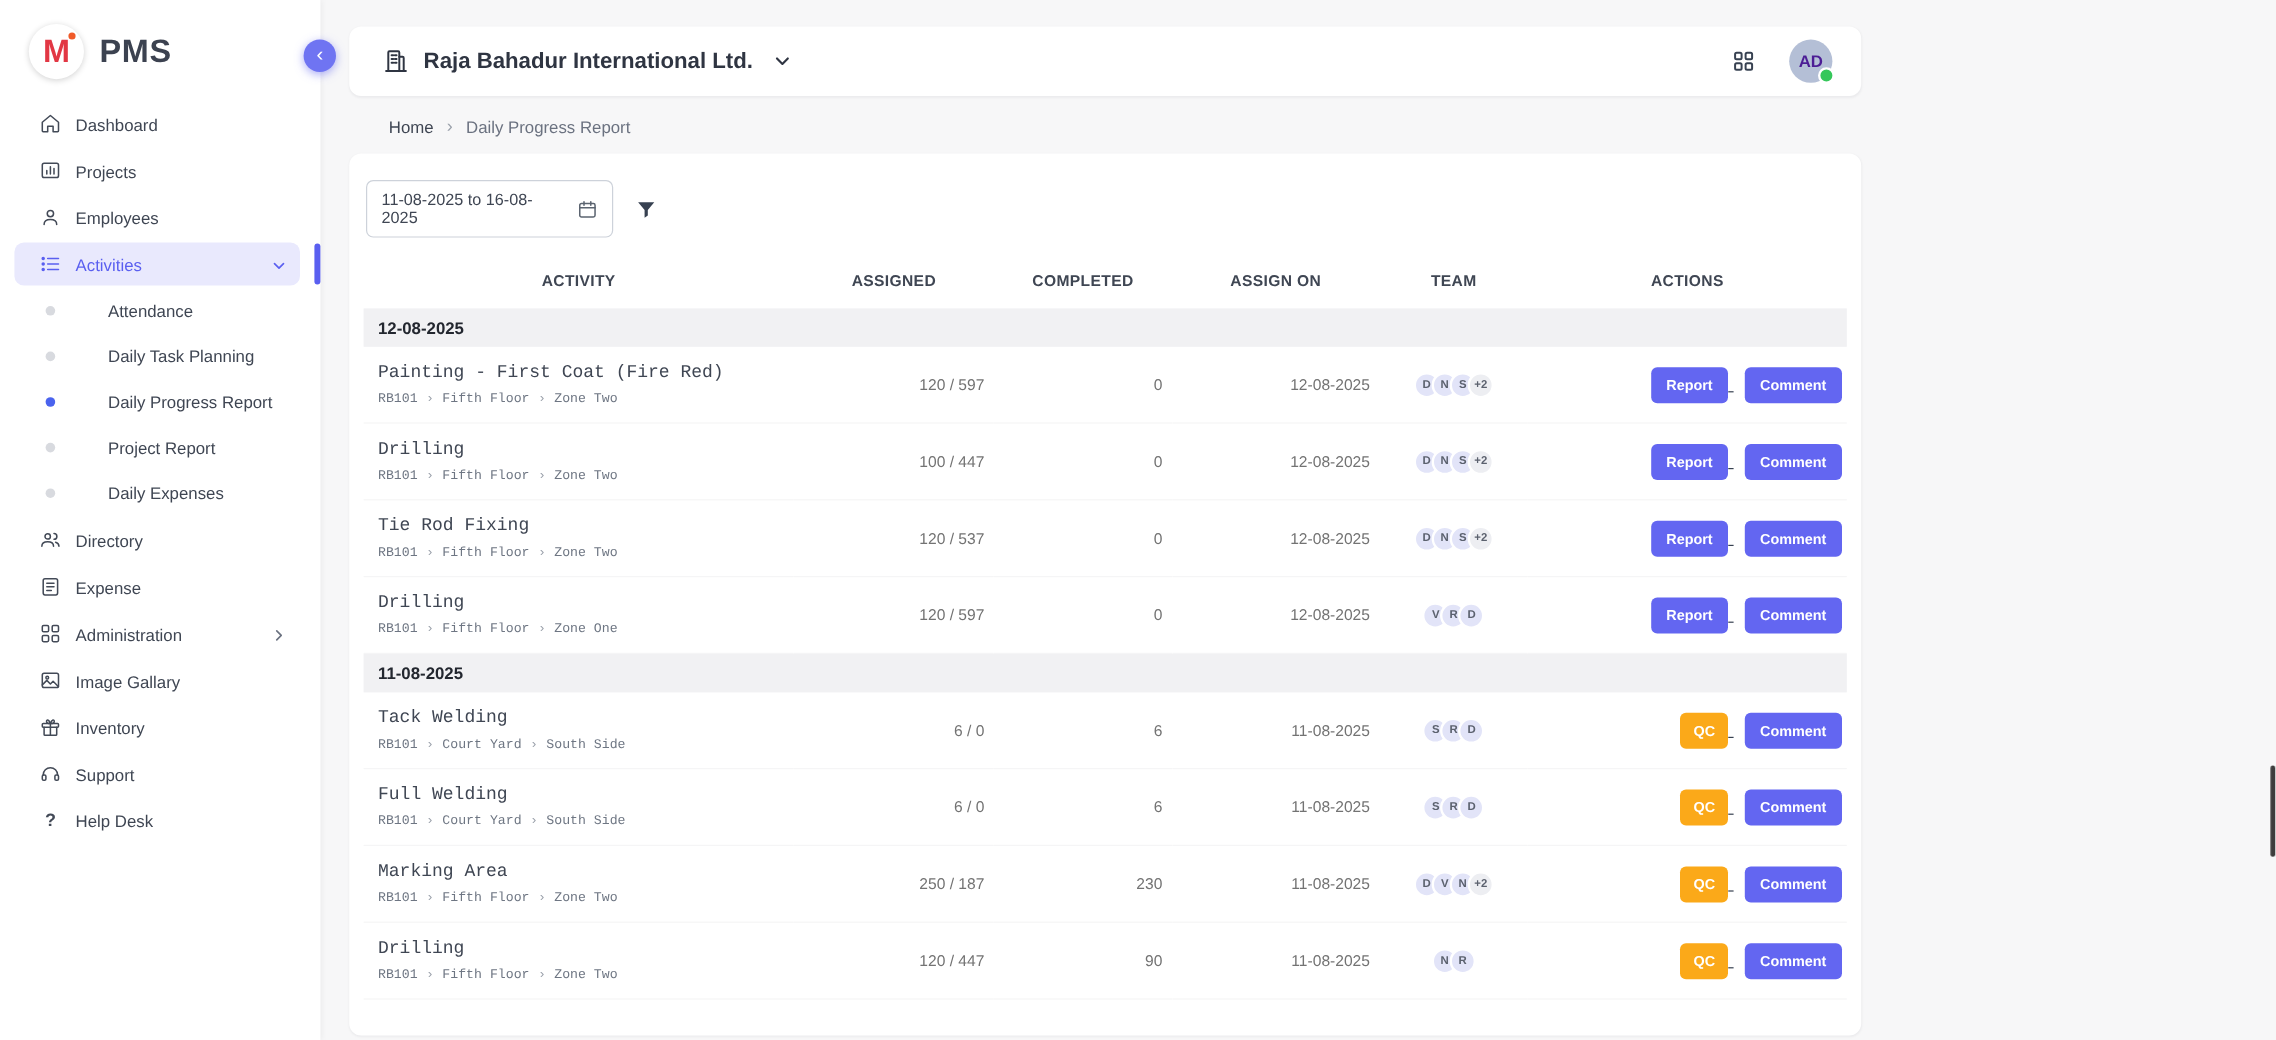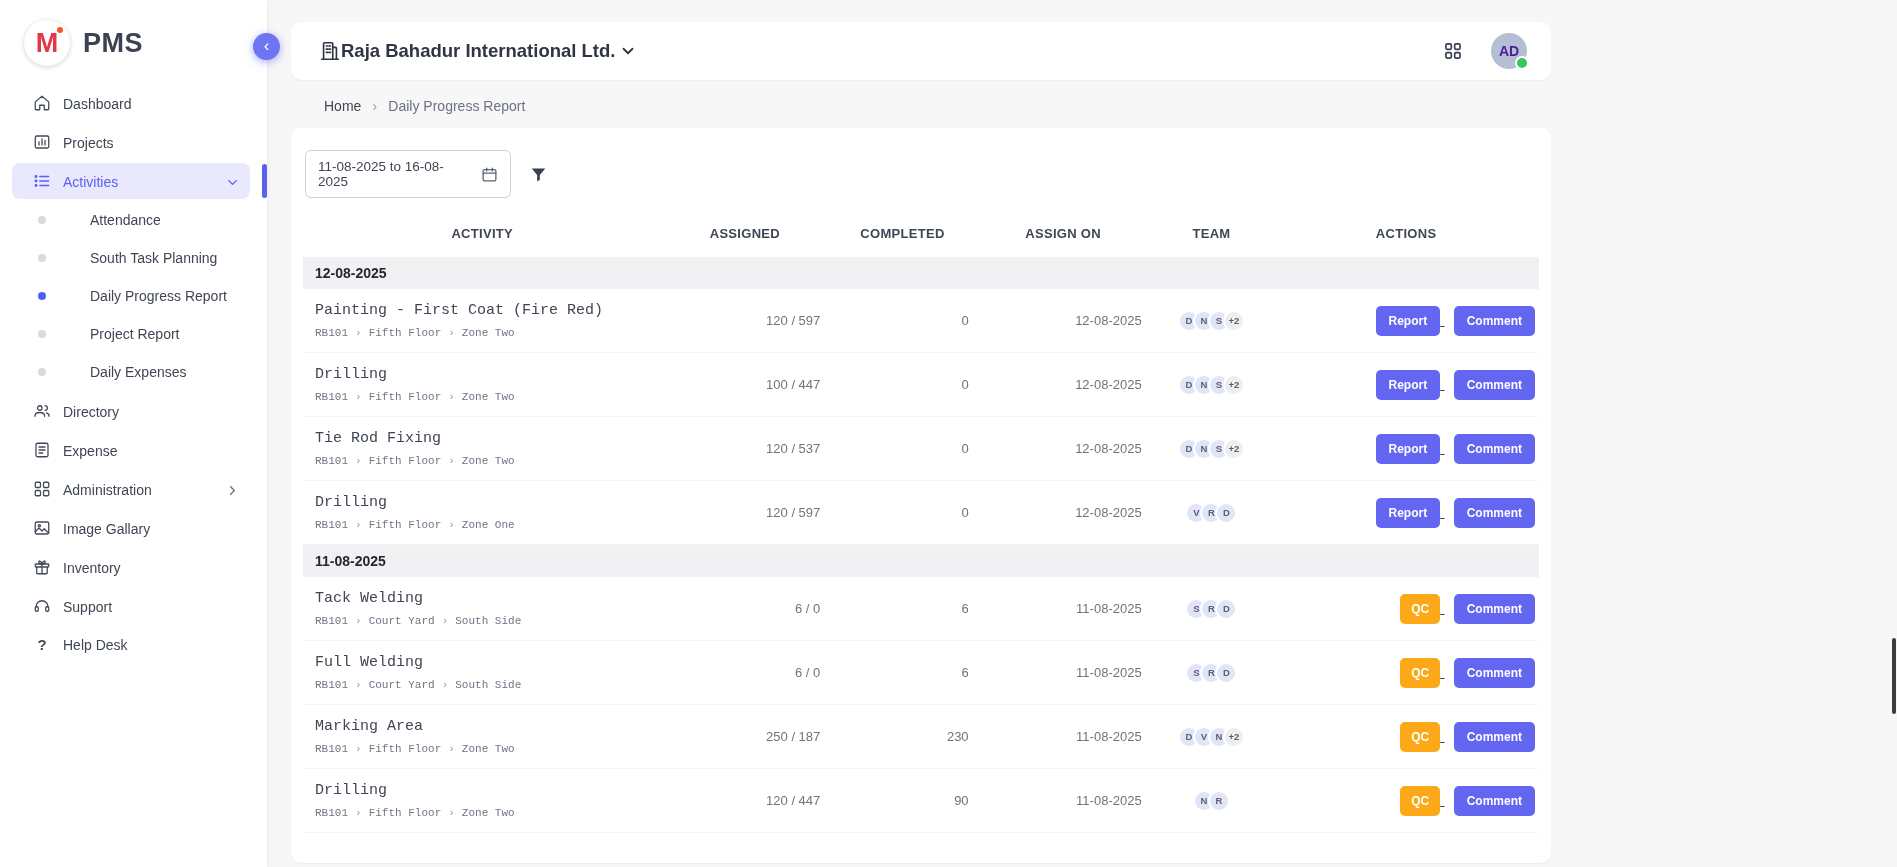--- a/index.html
+++ b/index.html
@@ -59,21 +59,21 @@
   }
 
   
   .main { margin-left: 267px; padding: 22px 24px; }
   .container { width: 1260px; }
 
   .topbar {
     background: #fff; border-radius: 10px; height: 58px; display: flex; align-items: center;
     padding: 0 24px 0 28px; box-shadow: 0 1px 2px rgba(16,24,40,.05);
   }
-  .company { display: flex; align-items: center; font-size: 18.5px; font-weight: 700; color: #2f3542; cursor: pointer; }
+  .company { display: flex; align-items: center; gap: 12px; font-size: 18.5px; font-weight: 700; color: #2f3542; cursor: pointer; }
   .company .bld { display: flex; color: #2f3542; }
   .company .cchev { display: flex; color: #2f3542; margin-left: 4px; }
   .topbar-right { margin-left: auto; display: flex; align-items: center; gap: 28px; }
   .apps-icon { display: flex; color: #374151; cursor: pointer; }
   .avatar {
     position: relative; width: 36px; height: 36px; border-radius: 50%;
     background: #b4bfd6; color: #4c1d95; font-weight: 700; font-size: 14px;
     display: flex; align-items: center; justify-content: center; cursor: pointer; text-align: center;
   }
   .avatar::after {
@@ -148,20 +148,29 @@
     <div class="nav-item">
       <span class="nav-icon">
           <svg viewBox="0 0 24 24" fill="none" stroke="currentColor" stroke-width="1.7" stroke-linecap="round" stroke-linejoin="round">
             <rect x="3" y="4" width="18" height="16" rx="2"></rect>
             <path d="M8 16v-4M12 16V8M16 16v-6"></path>
           </svg>
         </span>
       <span class="nav-label">Projects</span>
     </div>
 
+    <div class="nav-item">
+      <span class="nav-icon">
+          <svg viewBox="0 0 24 24" fill="none" stroke="currentColor" stroke-width="1.7" stroke-linecap="round" stroke-linejoin="round">
+            <circle cx="12" cy="8" r="3.5"></circle>
+            <path d="M5 20c0-3.5 3-5.5 7-5.5s7 2 7 5.5"></path>
+          </svg>
+        </span>
+      <span class="nav-label">Employees</span>
+    </div>
 
     <div class="nav-item active">
       <span class="nav-icon">
           <svg viewBox="0 0 24 24" fill="none" stroke="currentColor" stroke-width="1.7" stroke-linecap="round" stroke-linejoin="round">
             <path d="M9 6h12M9 12h12M9 18h12"></path>
             <circle cx="4" cy="6" r="1.1" fill="currentColor"></circle>
             <circle cx="4" cy="12" r="1.1" fill="currentColor"></circle>
             <circle cx="4" cy="18" r="1.1" fill="currentColor"></circle>
           </svg>
         </span>
@@ -172,21 +181,21 @@
           </svg>
         </span>
     </div>
 
     <div class="nav-sub-item">
       <span class="sub-dot"></span>
       <span class="nav-label">Attendance</span>
     </div>
     <div class="nav-sub-item">
       <span class="sub-dot"></span>
-      <span class="nav-label">South Task Planning</span>
+      <span class="nav-label">Daily Task Planning</span>
     </div>
     <div class="nav-sub-item active">
       <span class="sub-dot"></span>
       <span class="nav-label">Daily Progress Report</span>
     </div>
     <div class="nav-sub-item">
       <span class="sub-dot"></span>
       <span class="nav-label">Project Report</span>
     </div>
     <div class="nav-sub-item">

